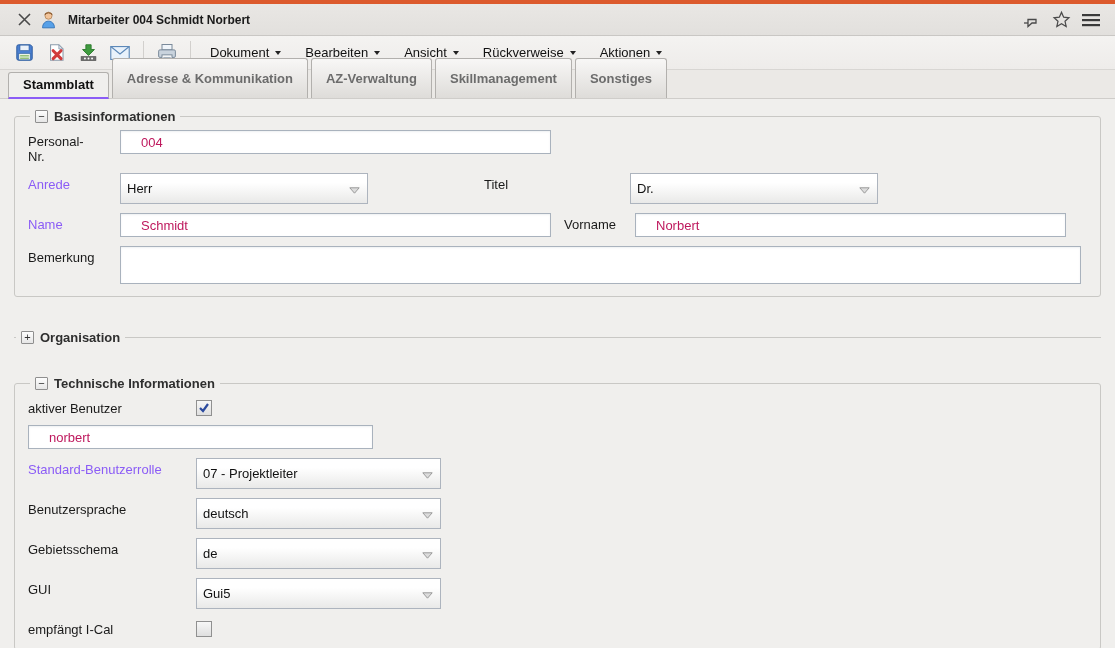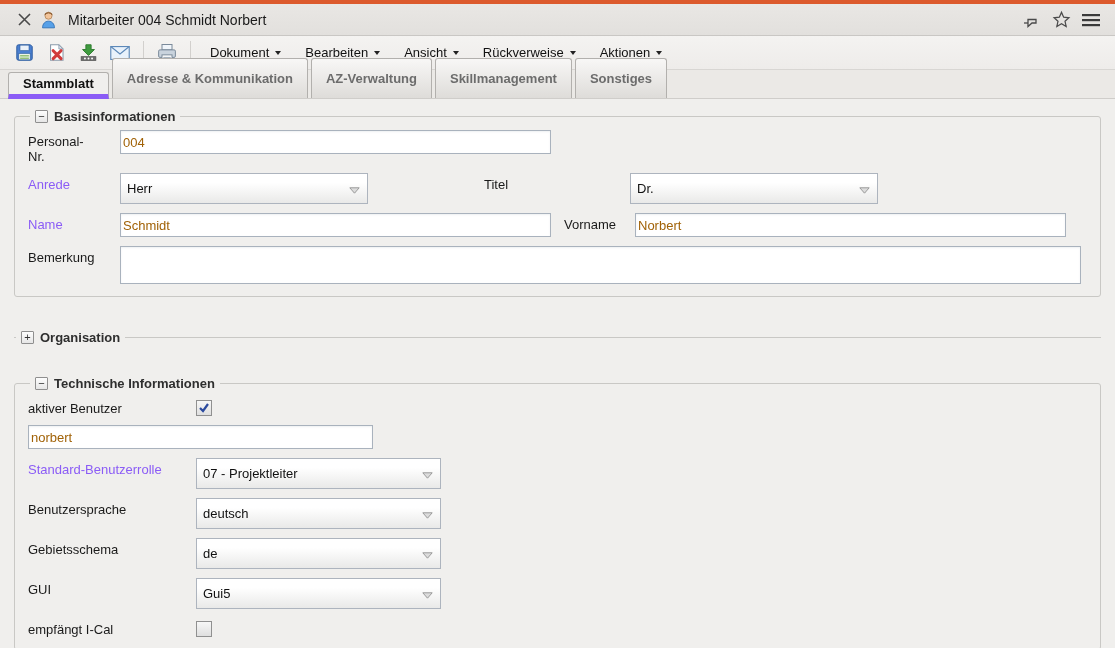--- a/index.html
+++ b/index.html
@@ -13,21 +13,21 @@
   .accent-bar { height:4px; background:#DC5A2D; }
 
   
   .titlebar {
     height:32px; display:flex; align-items:center; padding:0 12px;
     background:linear-gradient(#E9E7E4,#E2E0DD);
     border-bottom:1px solid #C9C7C4;
   }
   .titlebar .icon-btn { display:flex; align-items:center; justify-content:center;
     width:24px; height:24px; cursor:pointer; }
-  .win-title { font-weight:normal; font-size:14px; margin-left:8px; color:#1a1a1a; }
+  .win-title { font-weight:bold; font-size:12px; margin-left:8px; color:#1a1a1a; }
   .titlebar .spacer { flex:1; }
   .titlebar .right-icons { display:flex; gap:6px; align-items:center; }
 
   
   .toolbar {
     height:34px; display:flex; align-items:center; padding:0 8px;
     background:linear-gradient(#F4F3F1,#EEECEA);
     border-bottom:1px solid #D8D6D3;
   }
   .tool-btn { width:28px; height:26px; display:flex; align-items:center;
@@ -45,21 +45,21 @@
     background:#EBE9E6; border-bottom:1px solid #CFCDCA;
   }
   .tab {
     display:flex; align-items:center; padding:4px 14px 5px; margin-right:3px;
     border:1px solid #B2B0AD; border-bottom:none; border-radius:3px 3px 0 0;
     background:linear-gradient(#F8F7F6,#DEDCD9);
     color:#6C6C6C; font-weight:bold; cursor:pointer; height:40px;
   }
   .tab.active {
     background:#F0EFED; color:#111; height:27px;
-    margin-bottom:-1px; border-bottom:5px solid #8b5cf6;
+    margin-bottom:-1px; border-bottom:2px solid #8b5cf6;
   }
 
   
   .content { padding:10px 0 0; }
   fieldset.section {
     border:1px solid #C9C8C5; border-radius:3px;
     margin:0 14px 33px; padding:6px 12px 10px 13px;
   }
   fieldset.section.collapsed {
     border-width:1px 0 0 0; border-radius:0; padding:0; margin-bottom:31px;
@@ -81,22 +81,22 @@
   .flabel { width:92px; flex:0 0 92px; padding-top:4px; color:#1a1a1a; }
   .flabel.narrow { flex:0 0 92px; width:92px; }
   .flabel.narrow span { display:inline-block; max-width:70px; }
   .flabel.wide { width:168px; flex:0 0 168px; }
   .flabel.req { color:#8b5cf6; }
   .rlabel { text-align:center; padding:4px 6px 0 0; color:#1a1a1a; }
   .rlabel.r1 { width:262px; flex:0 0 262px; }
   .rlabel.r2 { width:84px; flex:0 0 84px; }
 
   .tinput {
-    height:24px; border:1px solid #A9B2BD; background:#fff; color:#a16207;
-    font:13px "Liberation Sans", sans-serif; padding:0 2px; outline:none;
+    height:24px; border:1px solid #A9B2BD; background:#fff; color:#be185d;
+    font:13px "Liberation Sans", sans-serif; padding:0 20px; outline:none;
     box-shadow:inset 0 1px 2px rgba(90,110,130,.10);
   }
   .w430 { width:431px; } .w345 { width:345px; }
   textarea.tinput { width:961px; height:38px; resize:none; padding-top:3px; }
 
   .combo {
     height:31px; border:1px solid #ADB4BE; position:relative; cursor:pointer;
     background:linear-gradient(#FFFFFF 30%,#E9E9E8); display:flex; align-items:center;
     padding:0 24px 0 6px; color:#111;
   }

